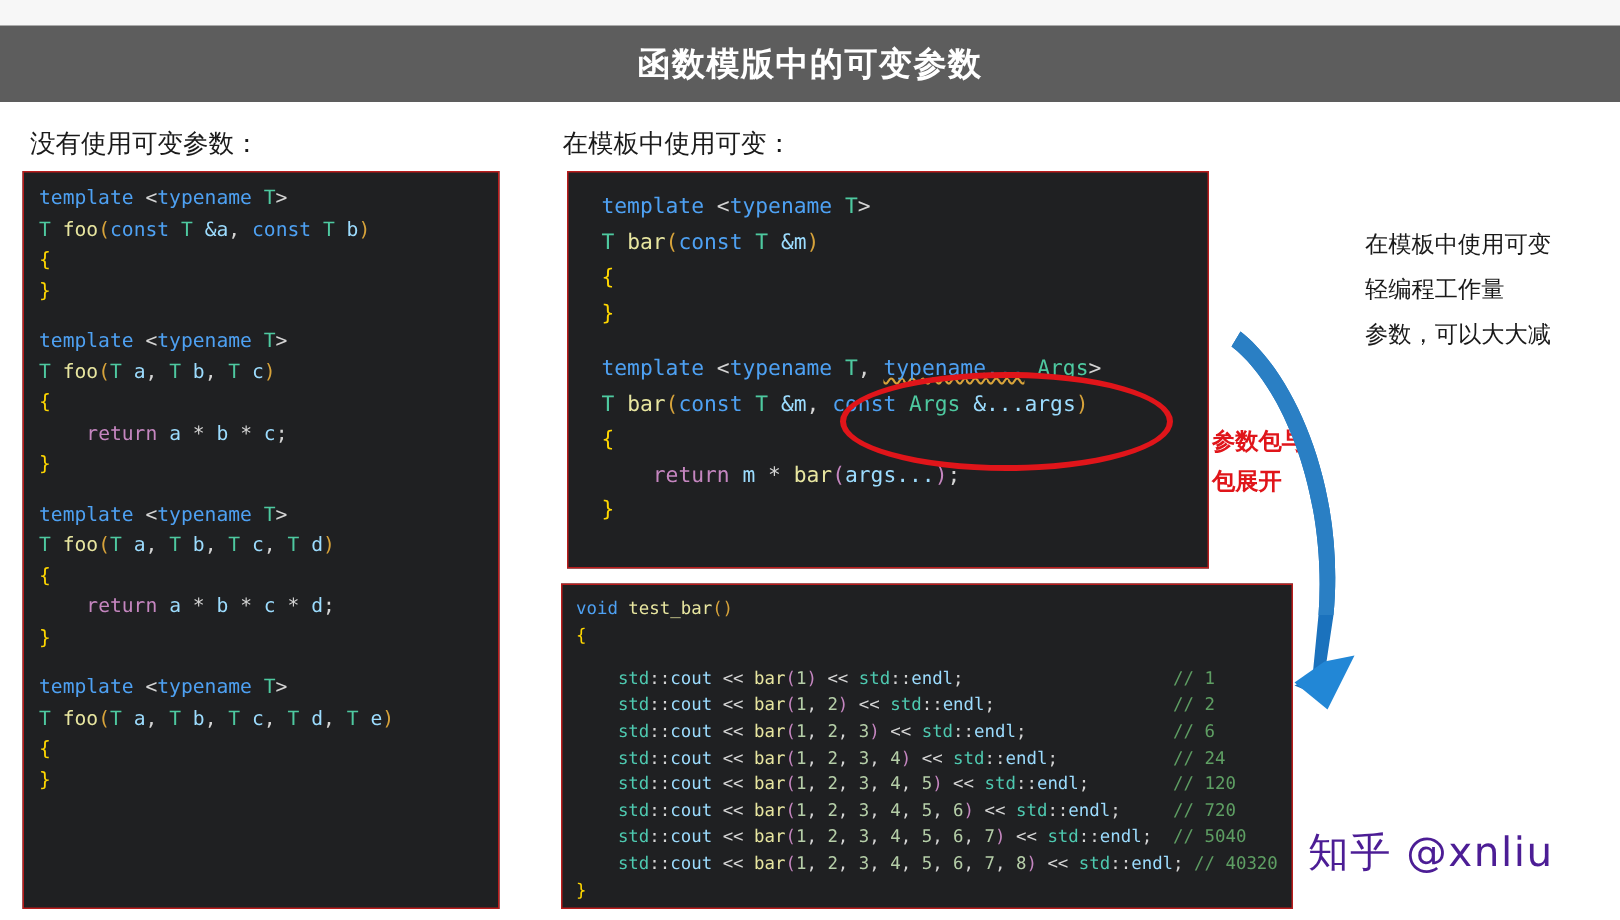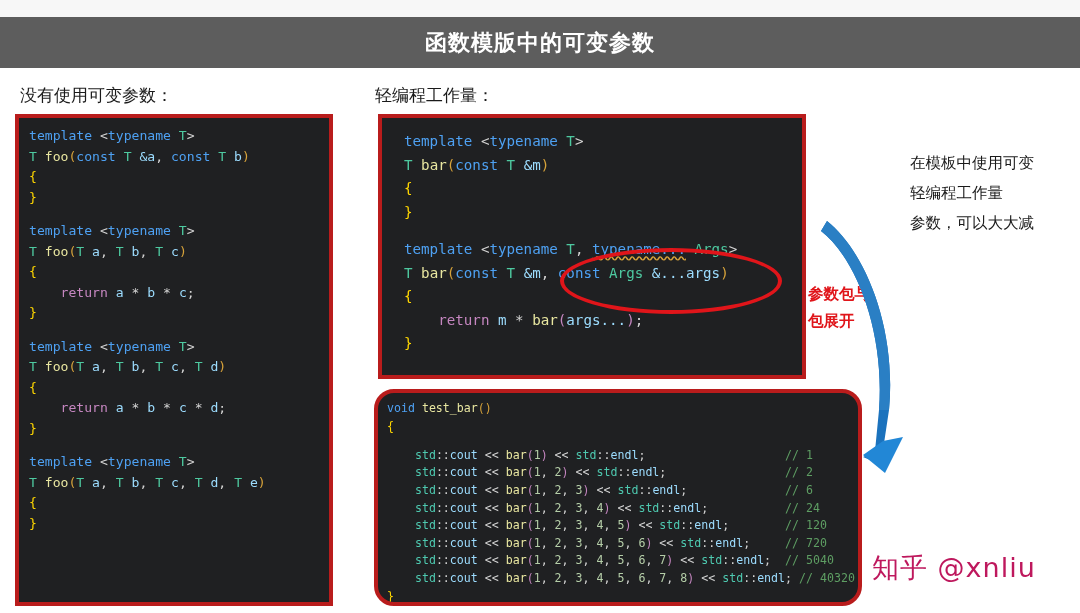--- a/index.html
+++ b/index.html
@@ -41,21 +41,21 @@
     font-size: 17px;
     color: #1a1a1a;
     font-family: "DejaVu Sans", "Liberation Sans", sans-serif;
   }
   .heading-left { left: 20px; top: 84px; }
   .heading-right { left: 375px; top: 84px; }
 
   .code-block {
     position: absolute;
     background: #1f2022;
-    border: 4px solid #b91c1c;
+    border: 1px solid #b91c1c;
     box-sizing: border-box;
     font-family: "DejaVu Sans Mono", "Liberation Mono", monospace;
     overflow: hidden;
   }
   .code-left {
     left: 15px; top: 114px;
     width: 318px; height: 492px;
     padding: 8px 0 0 10px;
     font-size: 13.1px;
     line-height: 20.5px;
@@ -66,21 +66,20 @@
     padding: 12px 0 0 22px;
     font-size: 14.2px;
     line-height: 23.5px;
   }
   .code-right-bottom {
     left: 374px; top: 389px;
     width: 488px; height: 217px;
     padding: 7px 0 0 9px;
     font-size: 11.6px;
     line-height: 17.6px;
-    border-radius: 20px;
   }
   .ln { white-space: pre; }
   .ln.blank { height: 1em; }
 
   
   .kw   { color: #4ea1f3; }  
   .typ  { color: #4ec9a0; }  
   .fn   { color: #e8e6a0; }  
   .var  { color: #9cdcfe; }  
   .ret  { color: #c586c0; }  
@@ -126,36 +125,36 @@
   .arrow-svg {
     position: absolute;
     left: 805px; top: 205px;
     width: 120px; height: 285px;
     pointer-events: none;
   }
   .watermark {
     position: absolute;
     left: 872px; top: 550px;
     font-size: 27px;
-    color: #be185d;
+    color: #4c1d95;
     font-family: "DejaVu Sans", "Liberation Sans", sans-serif;
     letter-spacing: 1px;
   }
 </style>
 </head>
 <body>
 
 <div class="top-strip"></div>
 
 <div class="title-bar">
   <div class="title-text">函数模版中的可变参数</div>
 </div>
 
 <div class="heading heading-left">没有使用可变参数：</div>
-<div class="heading heading-right">轻编程工作量：</div>
+<div class="heading heading-right">在模板中使用可变：</div>
 
 <div class="code-block code-left">
   <div class="ln"><span class="kw">template</span> <span class="pun">&lt;</span><span class="kw">typename</span> <span class="typ">T</span><span class="pun">&gt;</span></div>
   <div class="ln"><span class="typ">T</span> <span class="fn">foo</span><span class="par">(</span><span class="kw">const</span> <span class="typ">T</span> <span class="var">&amp;a</span><span class="pun">,</span> <span class="kw">const</span> <span class="typ">T</span> <span class="var">b</span><span class="par">)</span></div>
   <div class="ln"><span class="br">{</span></div>
   <div class="ln"><span class="br">}</span></div>
   <div class="ln blank"> </div>
   <div class="ln"><span class="kw">template</span> <span class="pun">&lt;</span><span class="kw">typename</span> <span class="typ">T</span><span class="pun">&gt;</span></div>
   <div class="ln"><span class="typ">T</span> <span class="fn">foo</span><span class="par">(</span><span class="typ">T</span> <span class="var">a</span><span class="pun">,</span> <span class="typ">T</span> <span class="var">b</span><span class="pun">,</span> <span class="typ">T</span> <span class="var">c</span><span class="par">)</span></div>
   <div class="ln"><span class="br">{</span></div>

